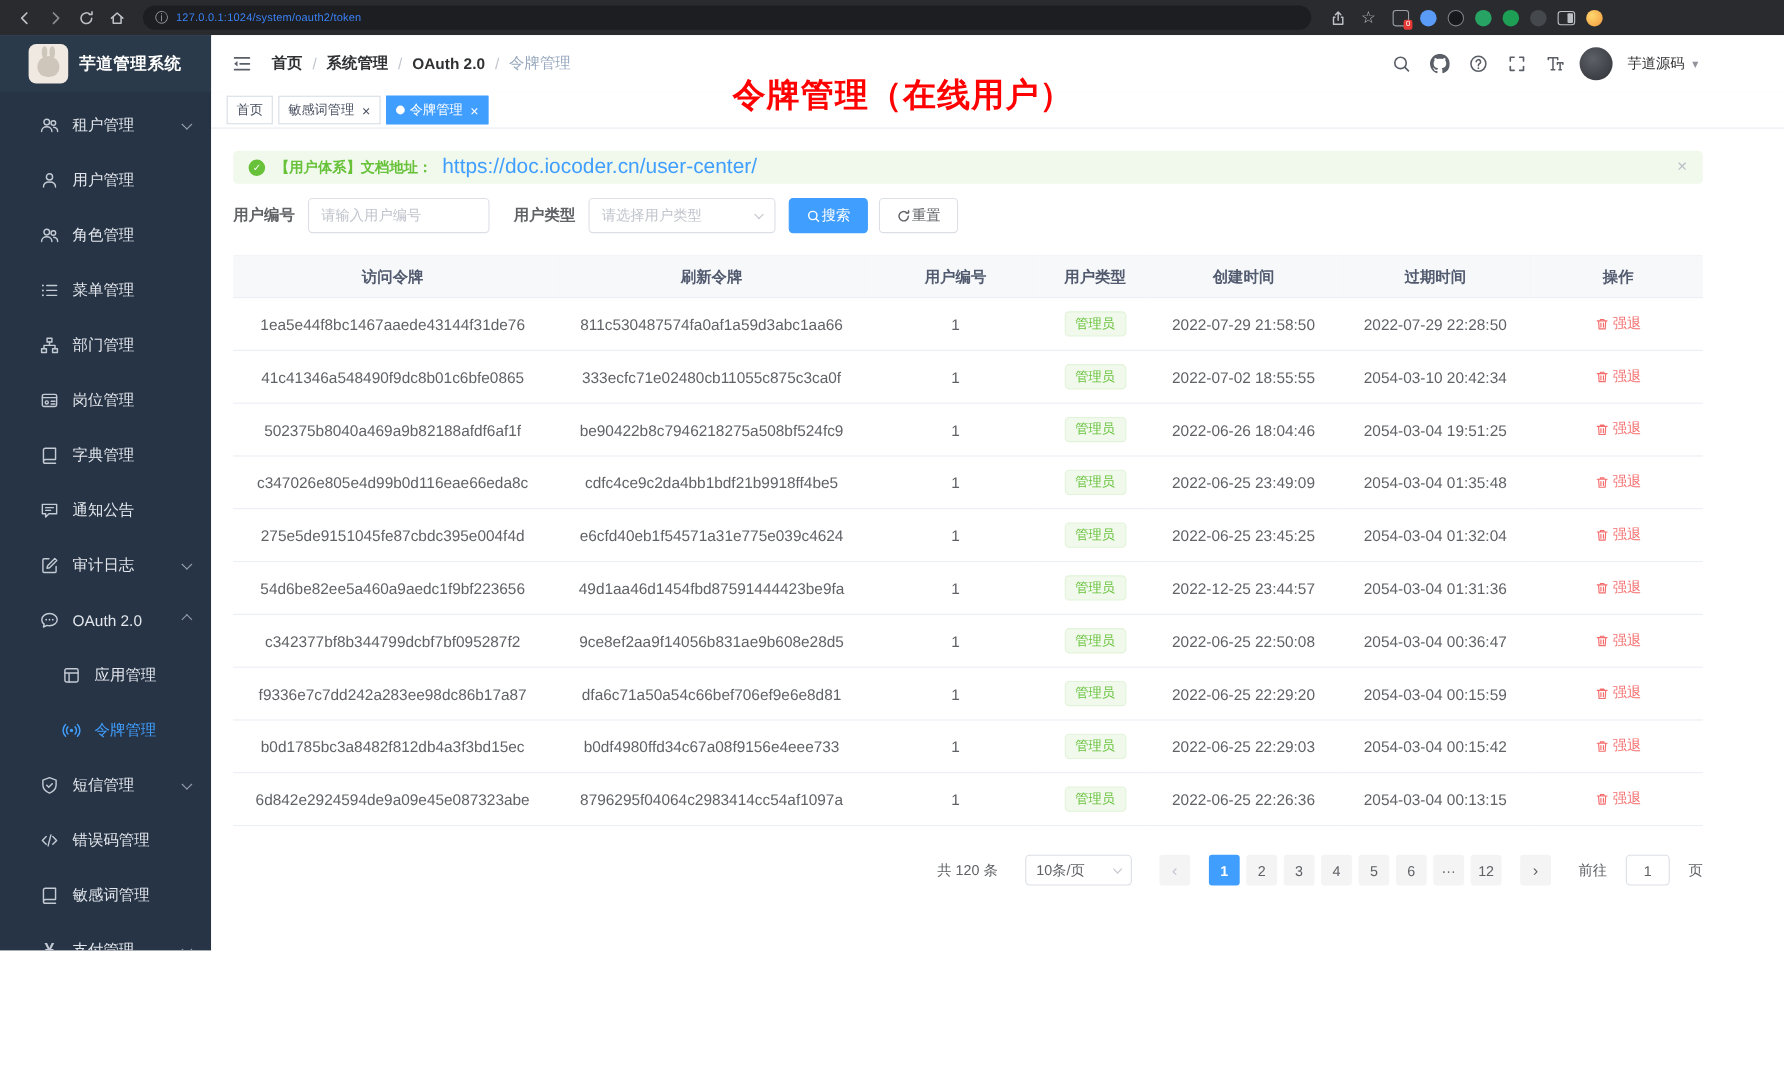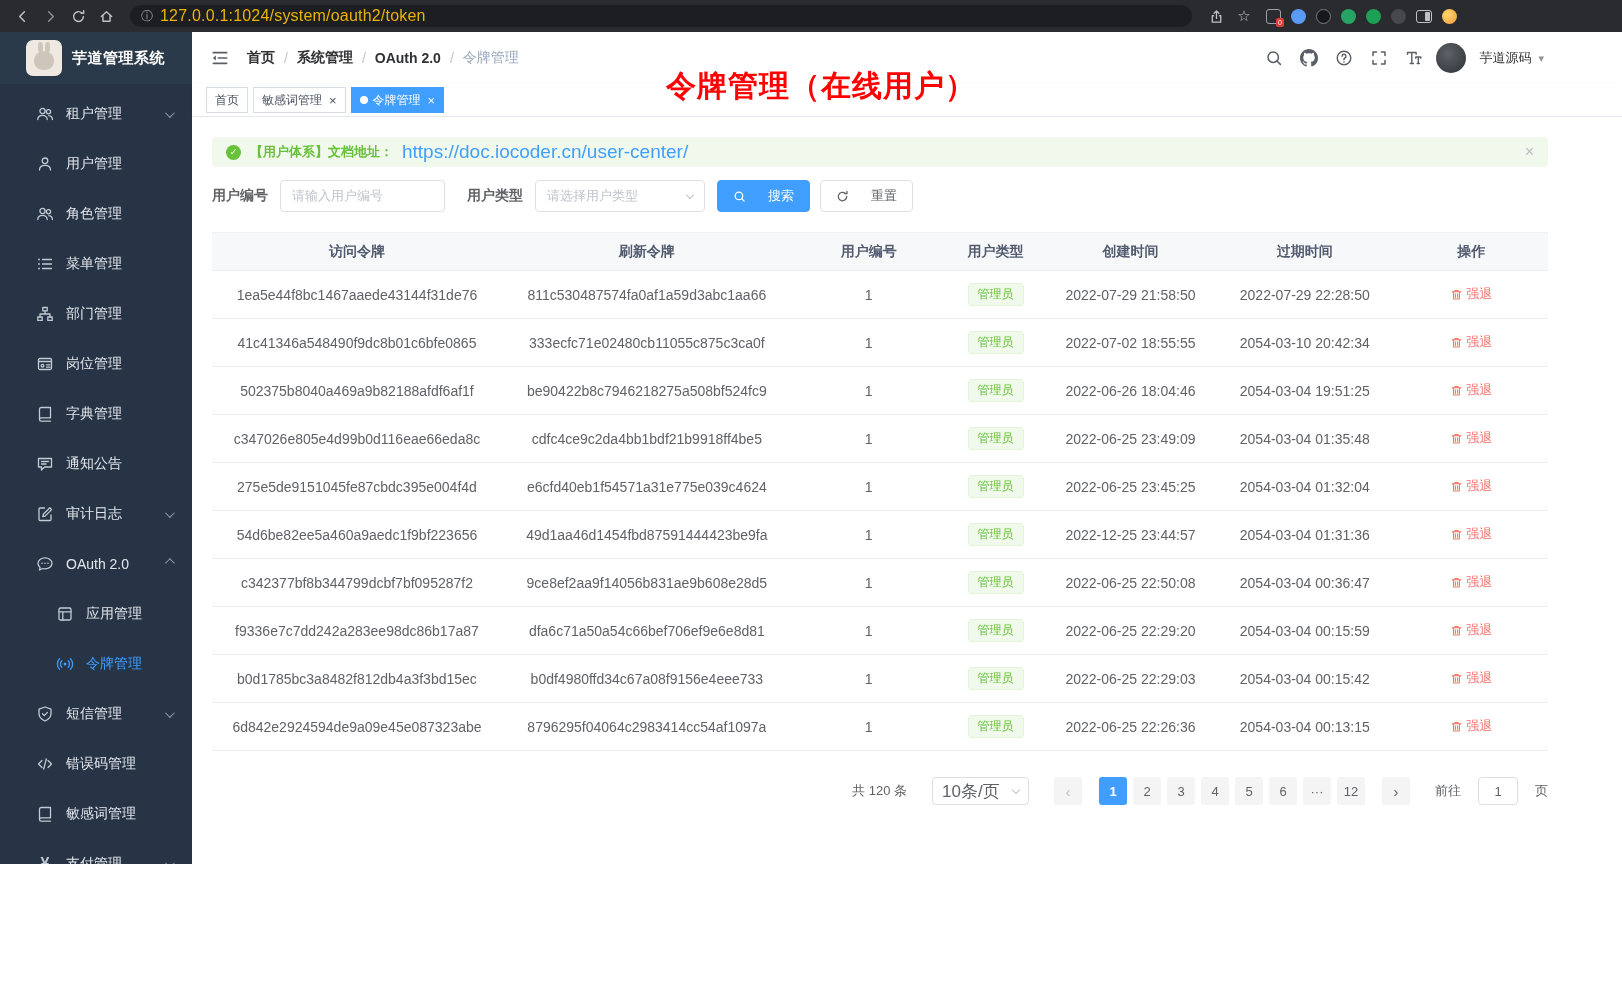--- a/index.html
+++ b/index.html
@@ -7,21 +7,21 @@
 body{font-family:"Liberation Sans","DejaVu Sans",sans-serif;background:#fff;overflow:hidden;position:relative}
 svg{stroke-linecap:round;stroke-linejoin:round}
 
 
 .browser-bar{height:32px;background:#2a2b2f;display:flex;align-items:center;padding:0 10px;gap:4px}
 .bicon{color:#bdc1c6;width:24px;height:24px;display:flex;align-items:center;justify-content:center;flex:none;font-size:15px}
 .bicon svg{width:15px;height:15px}
 .bicon.dim{color:#8b8e93}
 .url-bar{flex:1;max-width:1062px;height:22px;background:#1d1e21;border-radius:11px;display:flex;align-items:center;padding:0 11px;gap:7px;margin:0 8px}
 .uicon{color:#9aa0a6;font-size:12px;line-height:1}
-.url-text{color:#eab308;font-size:16px;letter-spacing:.2px;white-space:nowrap}
+.url-text{color:#3b82f6;font-size:10px;letter-spacing:.2px;white-space:nowrap}
 .ext-row{display:flex;align-items:center;gap:10px;margin-left:6px;padding-right:4px}
 .ext{width:15px;height:15px;border-radius:50%;flex:none;display:inline-block}
 .ext-grid{width:15px;height:15px;border:1.7px solid #9aa0a6;border-radius:3px;position:relative;display:inline-block;flex:none}
 .ext-badge{position:absolute;right:-4px;bottom:-4px;background:#e53935;color:#fff;font-size:7px;line-height:1;padding:1px 2px;border-radius:2px;font-style:normal}
 .dot-blue{background:#5b9bf8}
 .dot-dark{background:#17181b;border:1.5px solid #7a7d82}
 .dot-green{background:#27a463}
 .dot-leaf{background:#1d9f55}
 .dot-paw{background:#45484d}
 .ext-split{width:16px;height:13px;border:1.6px solid #bdc1c6;border-radius:3px;position:relative;flex:none}
@@ -76,36 +76,36 @@
 .alert-text{color:#67c23a;font-size:13px;font-weight:600}
 .alert-link{color:#409eff;font-size:19px;text-decoration:none;cursor:pointer}
 .alert-close{margin-left:auto;color:#b9c0c8;font-size:16px;cursor:pointer;line-height:1}
 
 .filters{display:flex;align-items:center;margin-bottom:20px}
 .f-label{font-size:14px;font-weight:700;color:#606266;margin-right:12px;white-space:nowrap}
 .inputbox{width:165px;height:32px;border:1px solid #dcdfe6;border-radius:4px;display:flex;align-items:center;padding:0 11px;margin-right:22px;background:#fff;cursor:text}
 .selectbox{width:170px;height:32px;border:1px solid #dcdfe6;border-radius:4px;display:flex;align-items:center;justify-content:space-between;padding:0 11px;margin-right:12px;background:#fff;cursor:pointer}
 .ph{color:#c0c4cc;font-size:13px;white-space:nowrap}
 .sel-chev{width:6px;height:6px;border-right:1.3px solid #c0c4cc;border-bottom:1.3px solid #c0c4cc;transform:rotate(45deg);margin-top:-3px;flex:none}
-.btn{height:32px;display:inline-flex;align-items:center;gap:22px;padding:0 15px;border-radius:4px;border:1px solid #dcdfe6;background:#fff;color:#606266;font-size:13px;cursor:pointer;font-family:inherit}
+.btn{height:32px;display:inline-flex;align-items:center;gap:1px;padding:0 15px;border-radius:4px;border:1px solid #dcdfe6;background:#fff;color:#606266;font-size:13px;cursor:pointer;font-family:inherit}
 .btn svg{width:13px;height:13px}
 .btn.primary{background:#409eff;border-color:#409eff;color:#fff;margin-right:10px}
 .btn .bic{display:flex;align-items:center}
 
 table{width:100%;border-collapse:collapse;table-layout:fixed}
 thead th{height:38px;background:#f7f8fa;color:#515a6e;font-size:14px;font-weight:700;border-bottom:1px solid #ebeef5;border-top:1px solid #f0f2f5;text-align:center;white-space:nowrap}
 tbody td{height:48px;text-align:center;font-size:14px;color:#606266;border-bottom:1px solid #ebeef5;overflow:hidden;white-space:nowrap}
 .badge{display:inline-block;padding:3px 9px;background:#f0f9eb;border:1px solid #e1f3d8;color:#67c23a;font-size:12px;border-radius:4px;line-height:1.3}
 .action-link{color:#f56c6c;font-size:13px;display:inline-flex;align-items:center;gap:3px;cursor:pointer}
 .action-link .ic{display:flex}
 .action-link .ic svg{width:13px;height:13px}
 
 .pagination{display:flex;align-items:center;justify-content:flex-end;margin-top:26px;gap:17px}
 .pg-total{font-size:13px;color:#606266;margin-right:8px;white-space:nowrap}
-.pg-size{width:97px;height:28px;border:1px solid #dcdfe6;border-radius:4px;display:flex;align-items:center;justify-content:space-between;padding:0 9px;font-size:17px;color:#606266;margin-right:8px;cursor:pointer;white-space:nowrap}
+.pg-size{width:97px;height:28px;border:1px solid #dcdfe6;border-radius:4px;display:flex;align-items:center;justify-content:space-between;padding:0 9px;font-size:13px;color:#606266;margin-right:8px;cursor:pointer;white-space:nowrap}
 .pager{display:flex;gap:6px}
 .pg-btn{min-width:28px;height:28px;background:#f4f4f5;border-radius:3px;display:flex;align-items:center;justify-content:center;font-size:13px;color:#606266;cursor:pointer;padding:0 4px}
 .pg-btn.active{background:#409eff;color:#fff;font-weight:600}
 .pg-prev{color:#c0c4cc;font-size:15px}
 .pg-next{font-size:15px}
 .pg-goto-label{font-size:13px;color:#606266;margin-left:8px}
 .pg-input{width:40px;height:28px;border:1px solid #dcdfe6;border-radius:4px;display:flex;align-items:center;justify-content:center;font-size:13px;color:#606266;cursor:text}
 .pg-goto-suffix{font-size:13px;color:#606266}
 
 .annotation{position:absolute;left:666px;top:66px;font-size:30px;font-weight:700;color:#fe0100;letter-spacing:1px;pointer-events:none;white-space:nowrap}

